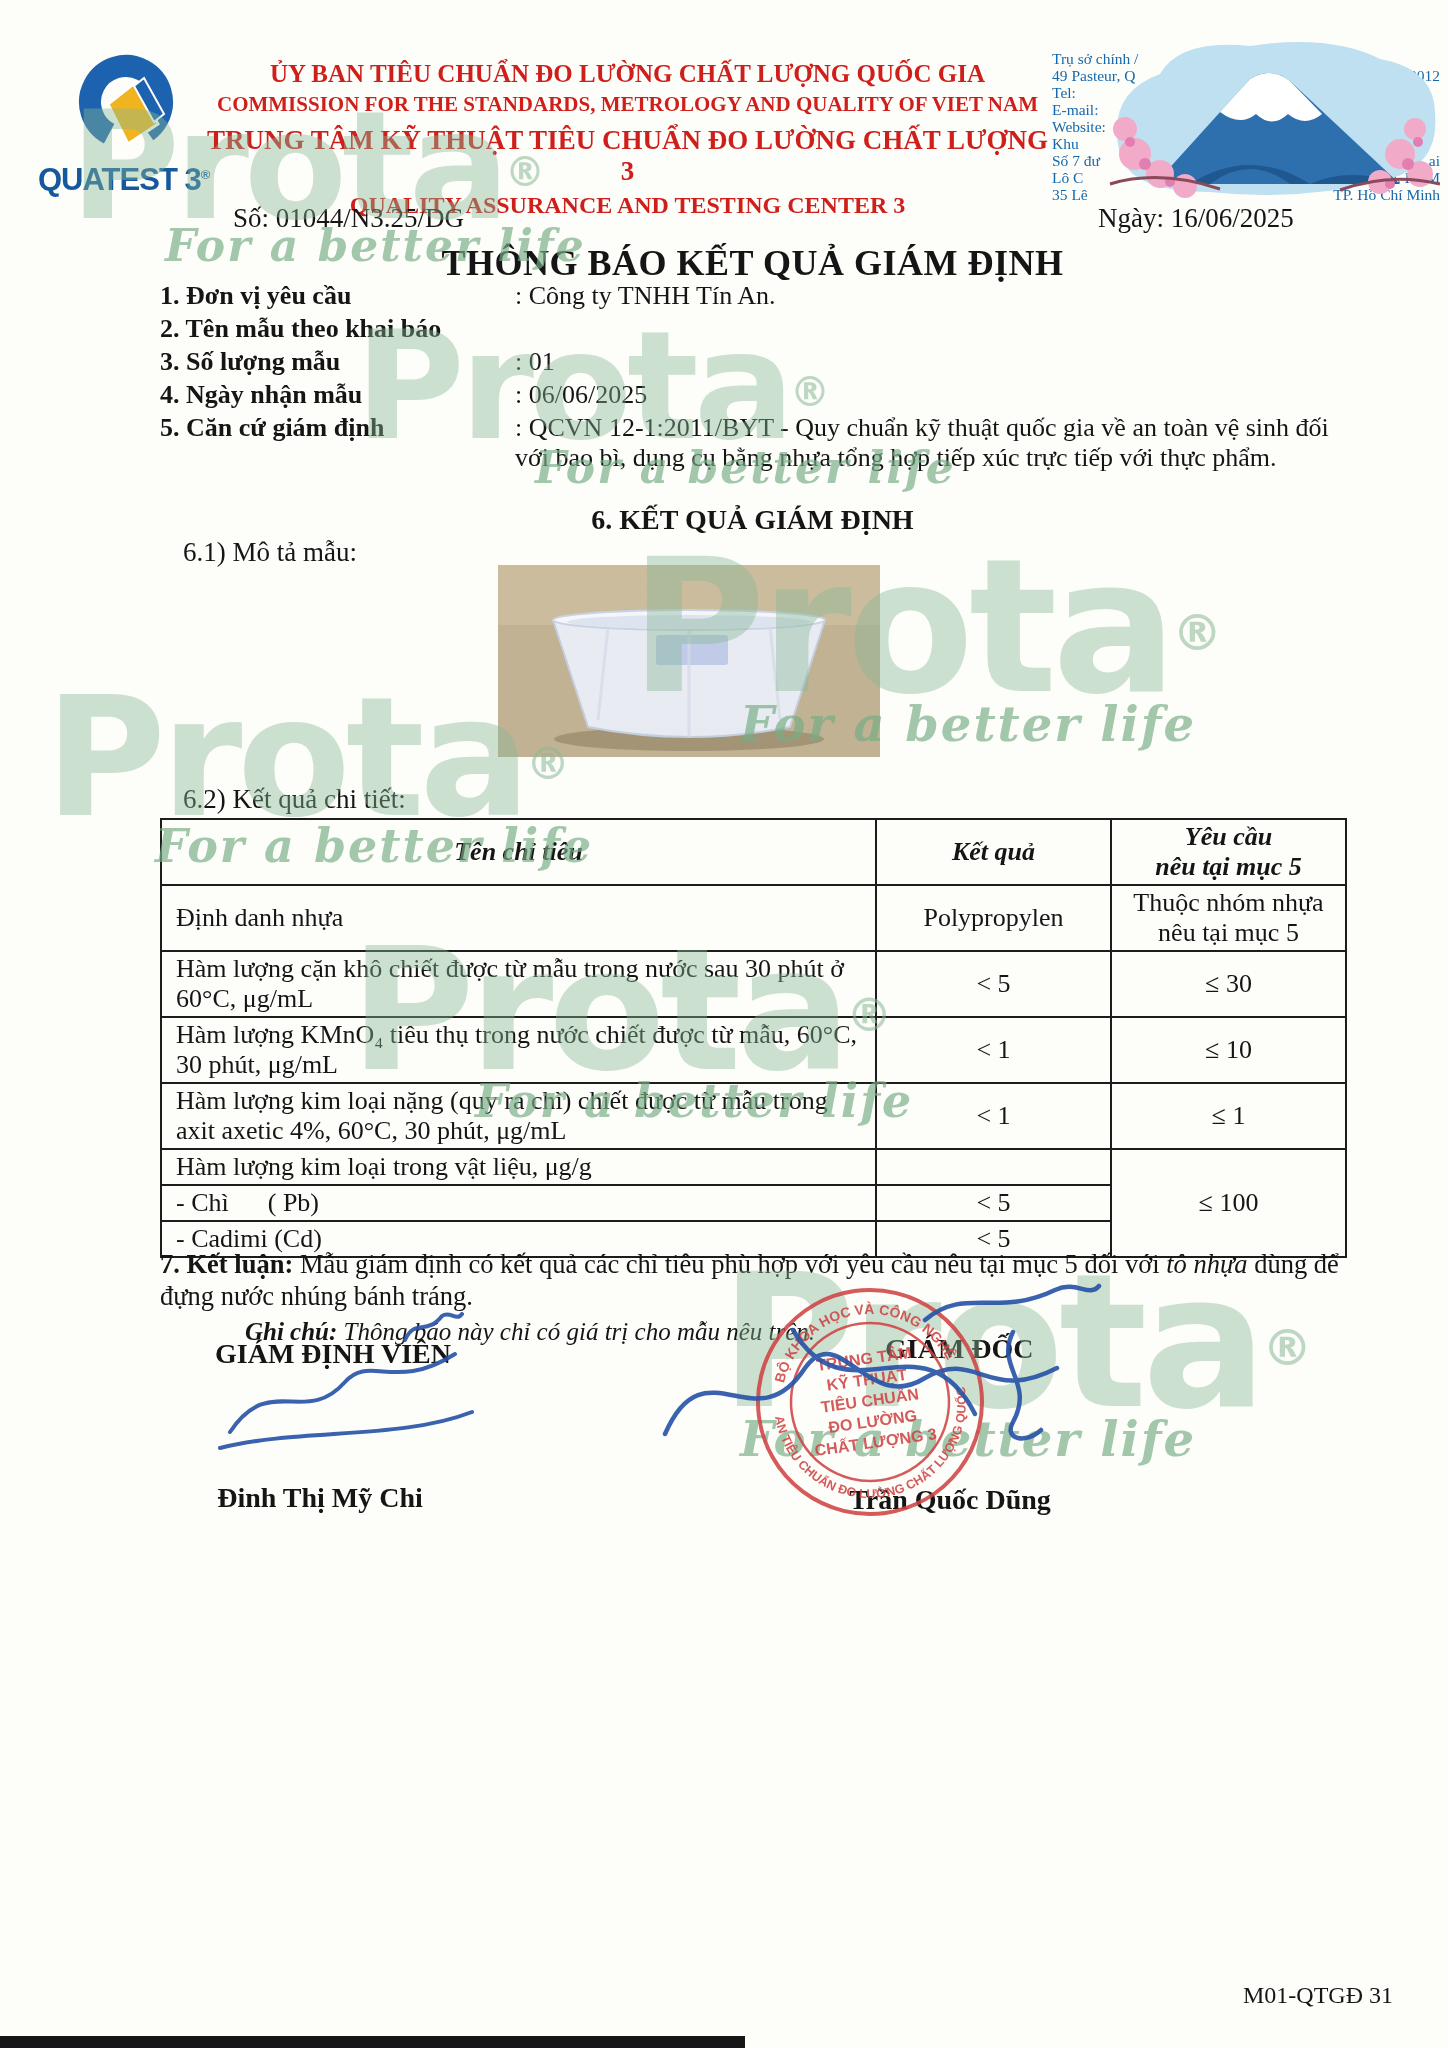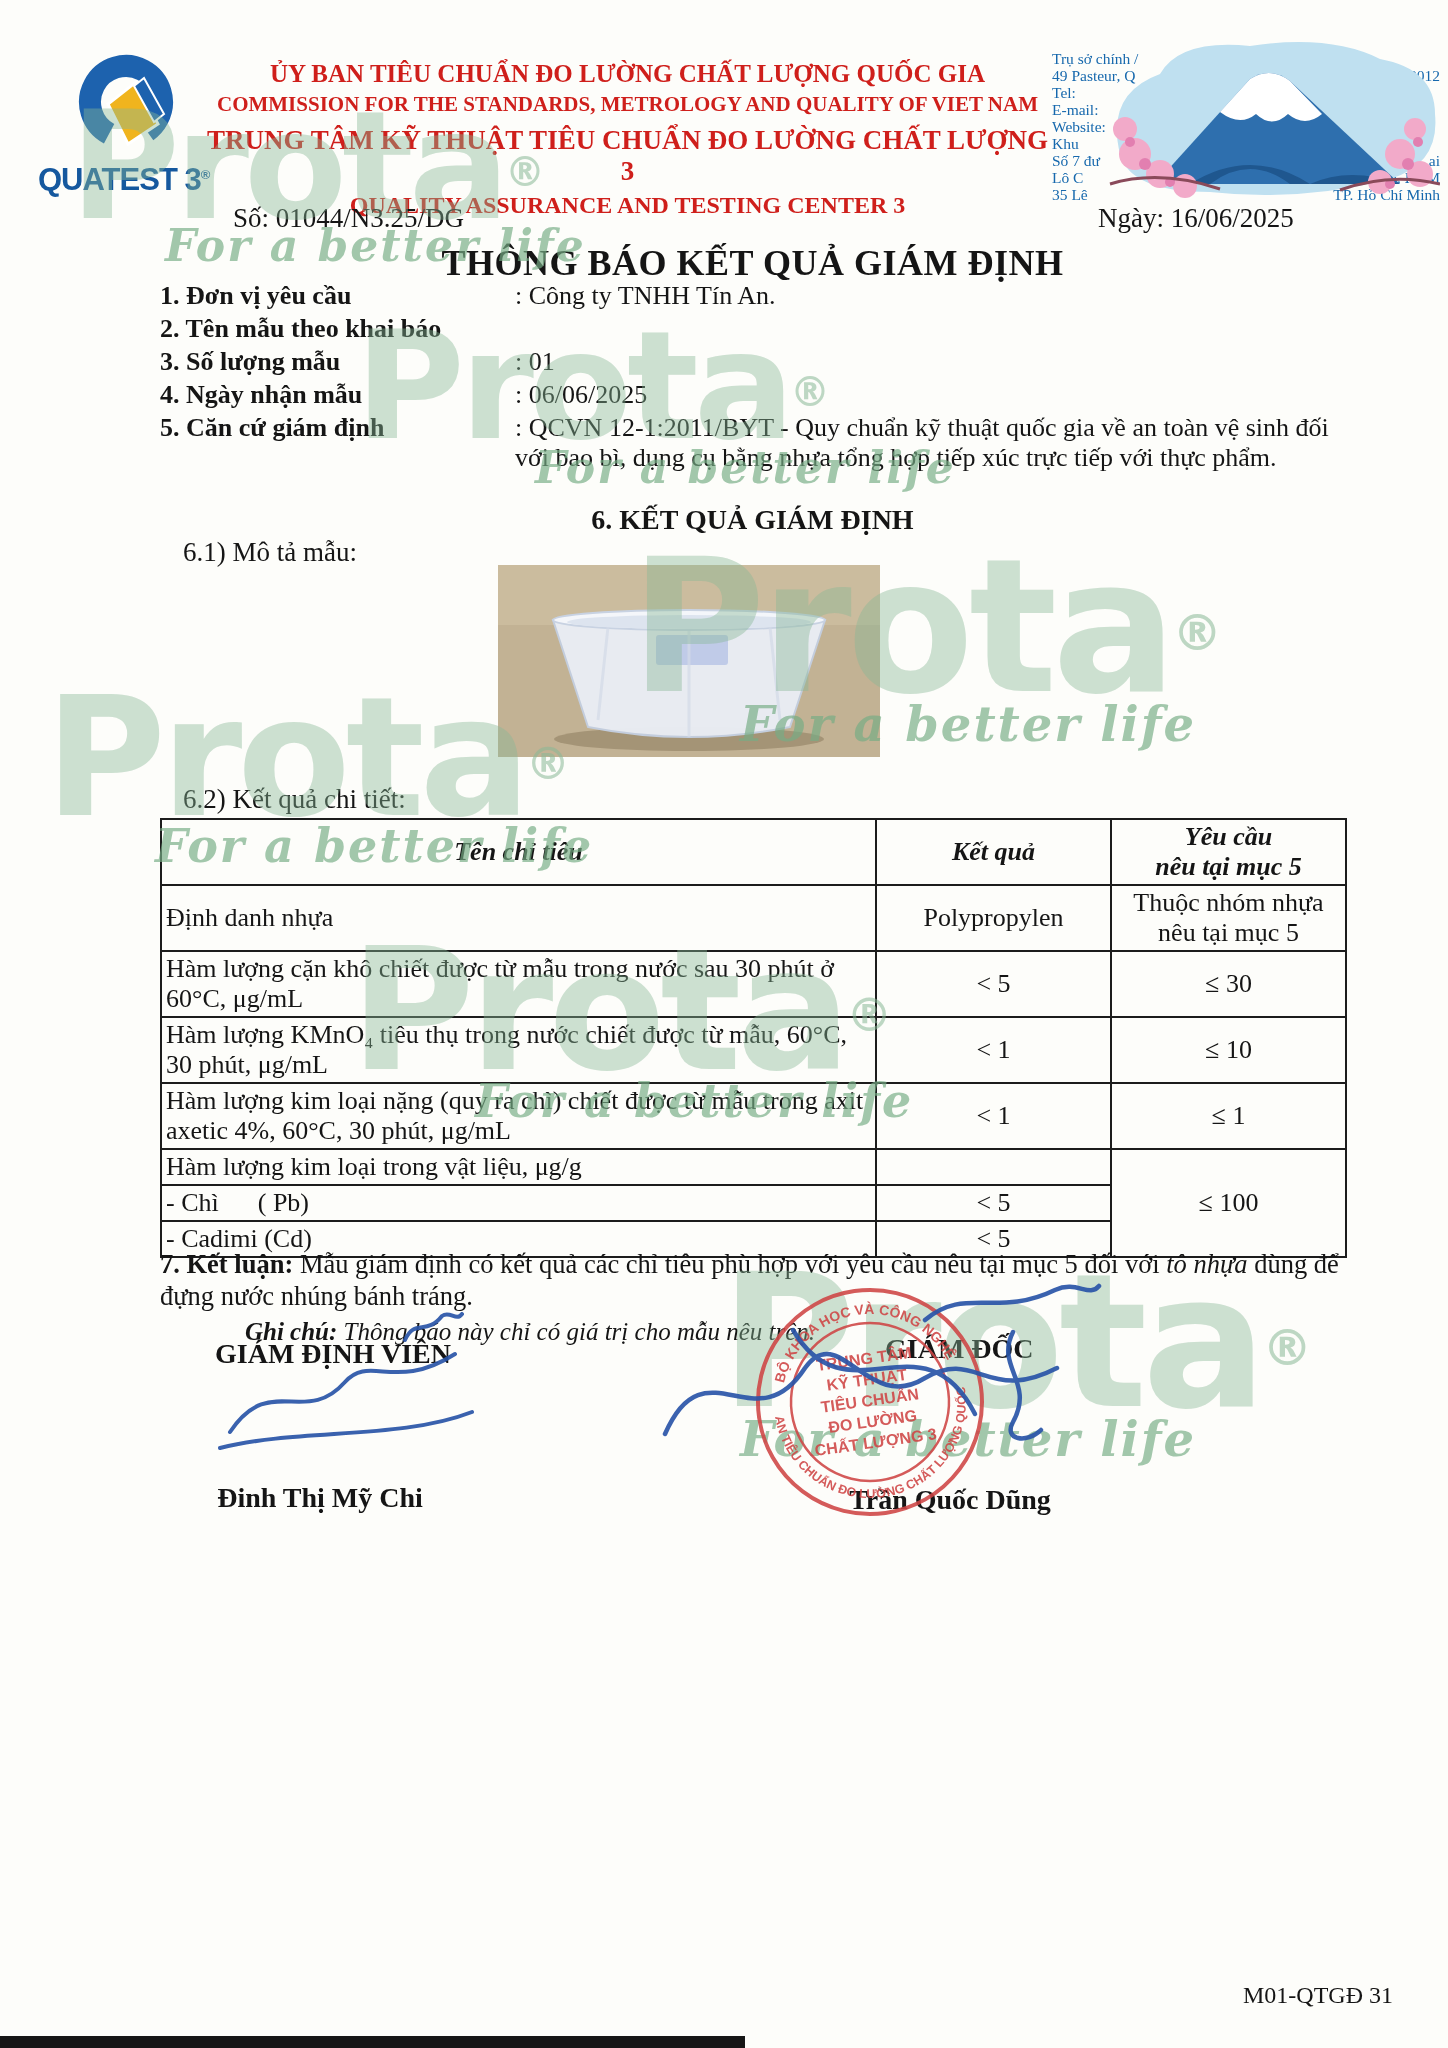--- a/index.html
+++ b/index.html
@@ -43,21 +43,21 @@
   .field-value { flex:1; }
   .sec6-title { position:absolute; top:504px; left:160px; width:1185px; text-align:center; font-size:28px; font-weight:700; z-index:2; }
   .s61 { position:absolute; top:537px; left:183px; font-size:27px; z-index:2; }
   .photo { position:absolute; top:565px; left:498px; width:382px; height:192px; z-index:2; }
   .s62 { position:absolute; top:784px; left:183px; font-size:27px; z-index:2; }
   
   .results-wrap { position:absolute; top:818px; left:160px; z-index:2; }
   table.results { border-collapse:collapse; table-layout:fixed; width:1185px; font-size:26px; }
   .results th, .results td { border:2px solid #1c1c1c; padding:2px 10px; vertical-align:middle; }
   .results th { font-weight:700; font-style:italic; text-align:center; }
-  .results td.c1 { text-align:left; padding-left:4px; white-space:pre-wrap; }
+  .results td.c1 { text-align:left; padding-left:14px; white-space:pre-wrap; }
   .results td.cc { text-align:center; }
   .pre { white-space:pre-line; }
   .h62{height:62px} .h64{height:64px} .h66{height:66px} .h36{height:25px}
   
   .conclusion { position:absolute; top:1248px; left:160px; width:1192px; font-size:26.5px; line-height:32px; z-index:2; }
   .note { position:absolute; top:1318px; left:160px; width:740px; text-align:center; font-size:25px; font-style:italic; z-index:2; }
   .sig-title-left  { position:absolute; top:1338px; left:215px; font-size:28px; font-weight:700; z-index:2; }
   .sig-title-right { position:absolute; top:1333px; left:885px; font-size:28px; font-weight:700; z-index:2; }
   .sig-name-left  { position:absolute; top:1482px; left:190px; width:260px; text-align:center; font-size:28px; font-weight:700; z-index:2; }
   .sig-name-right { position:absolute; top:1484px; left:810px; width:280px; text-align:center; font-size:28px; font-weight:700; z-index:2; }

